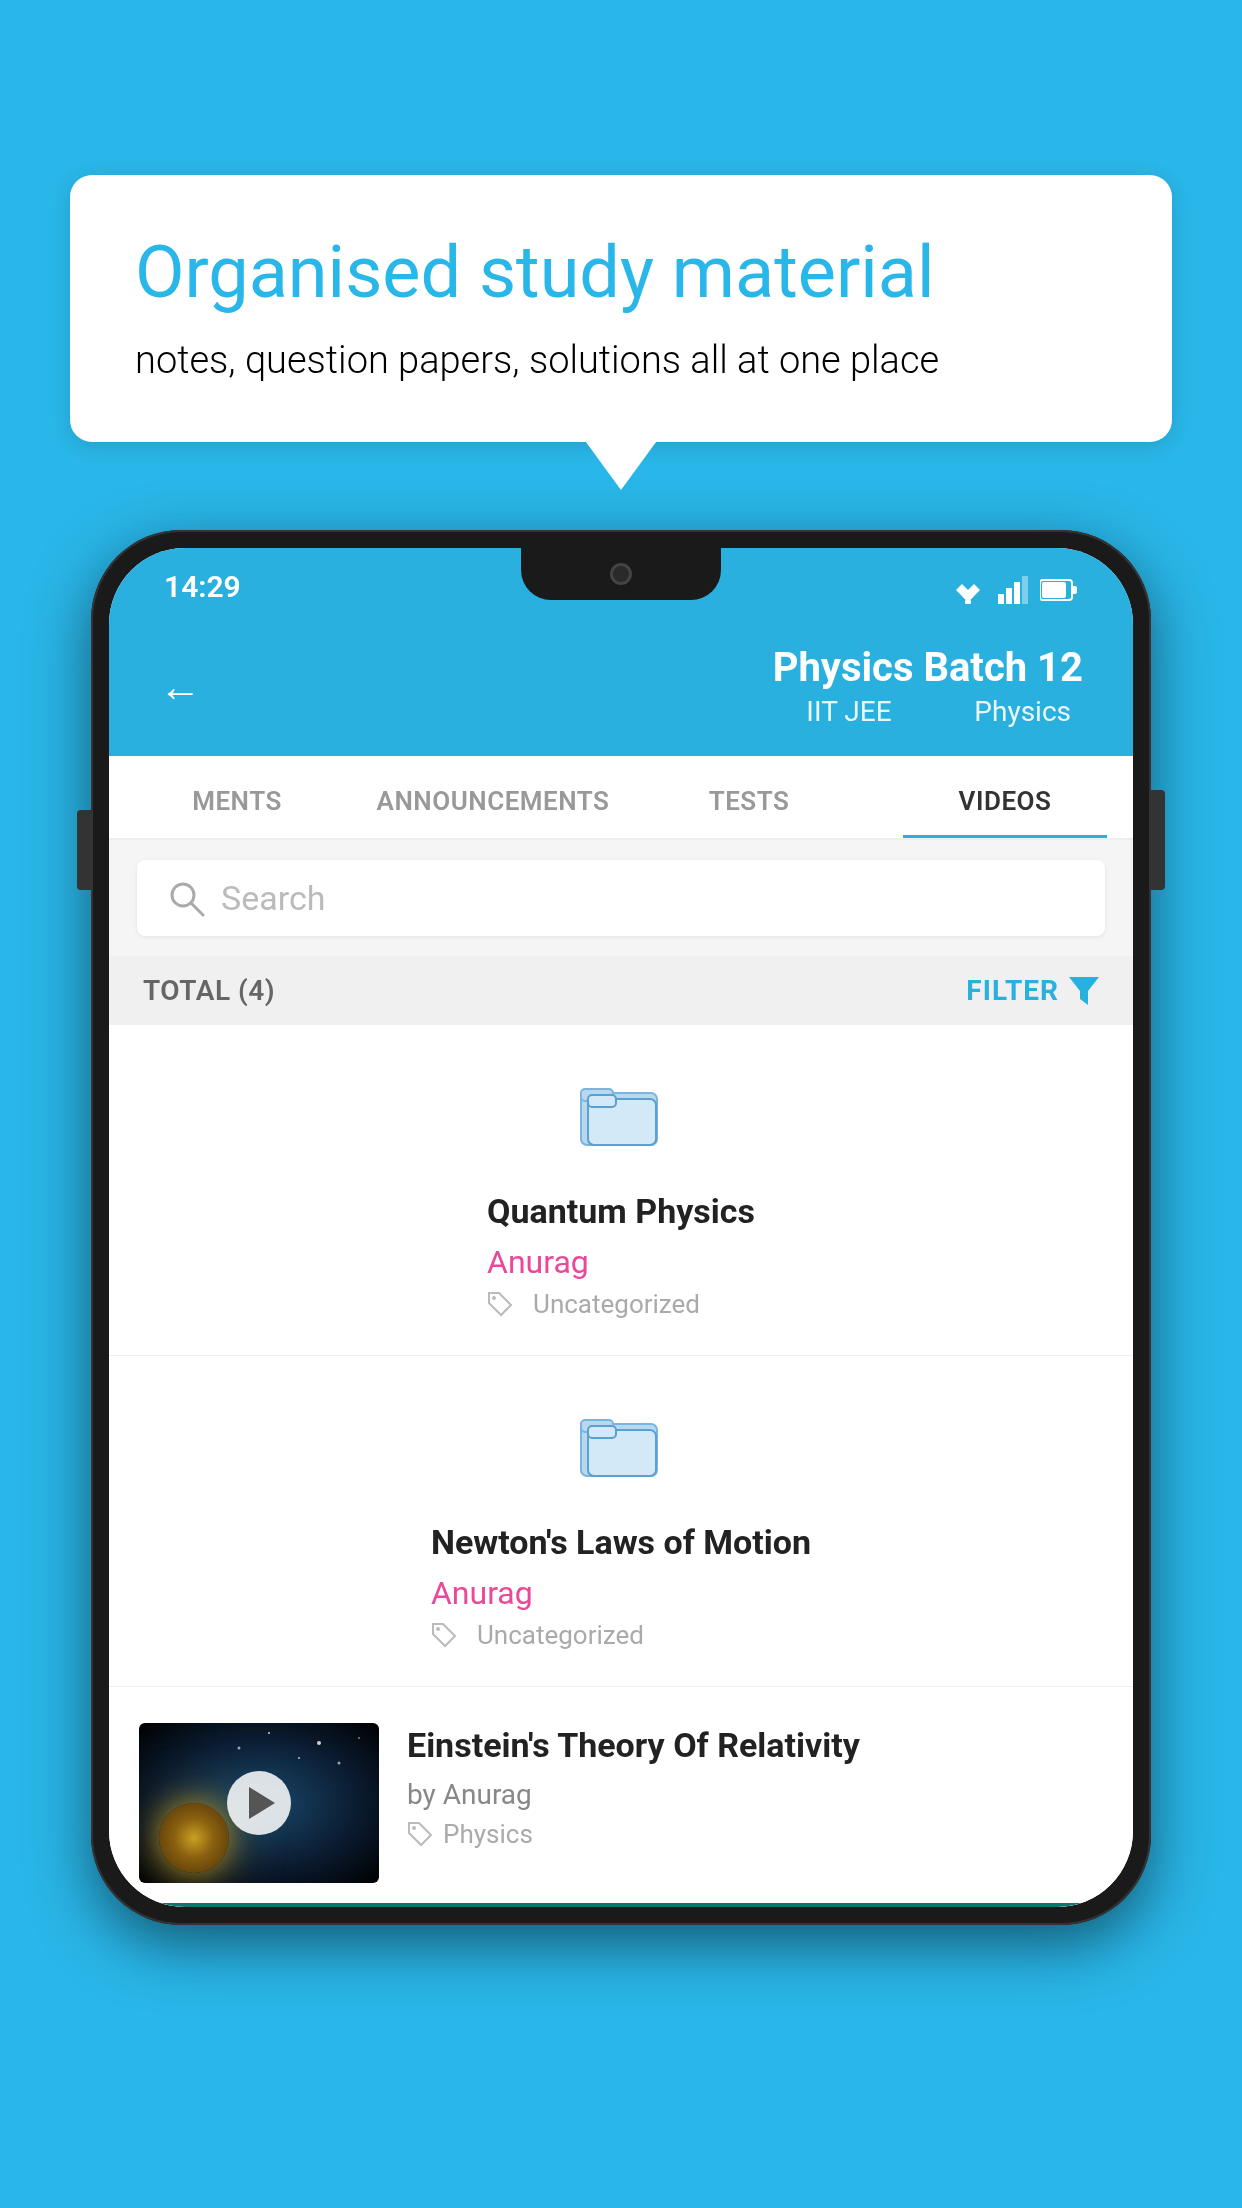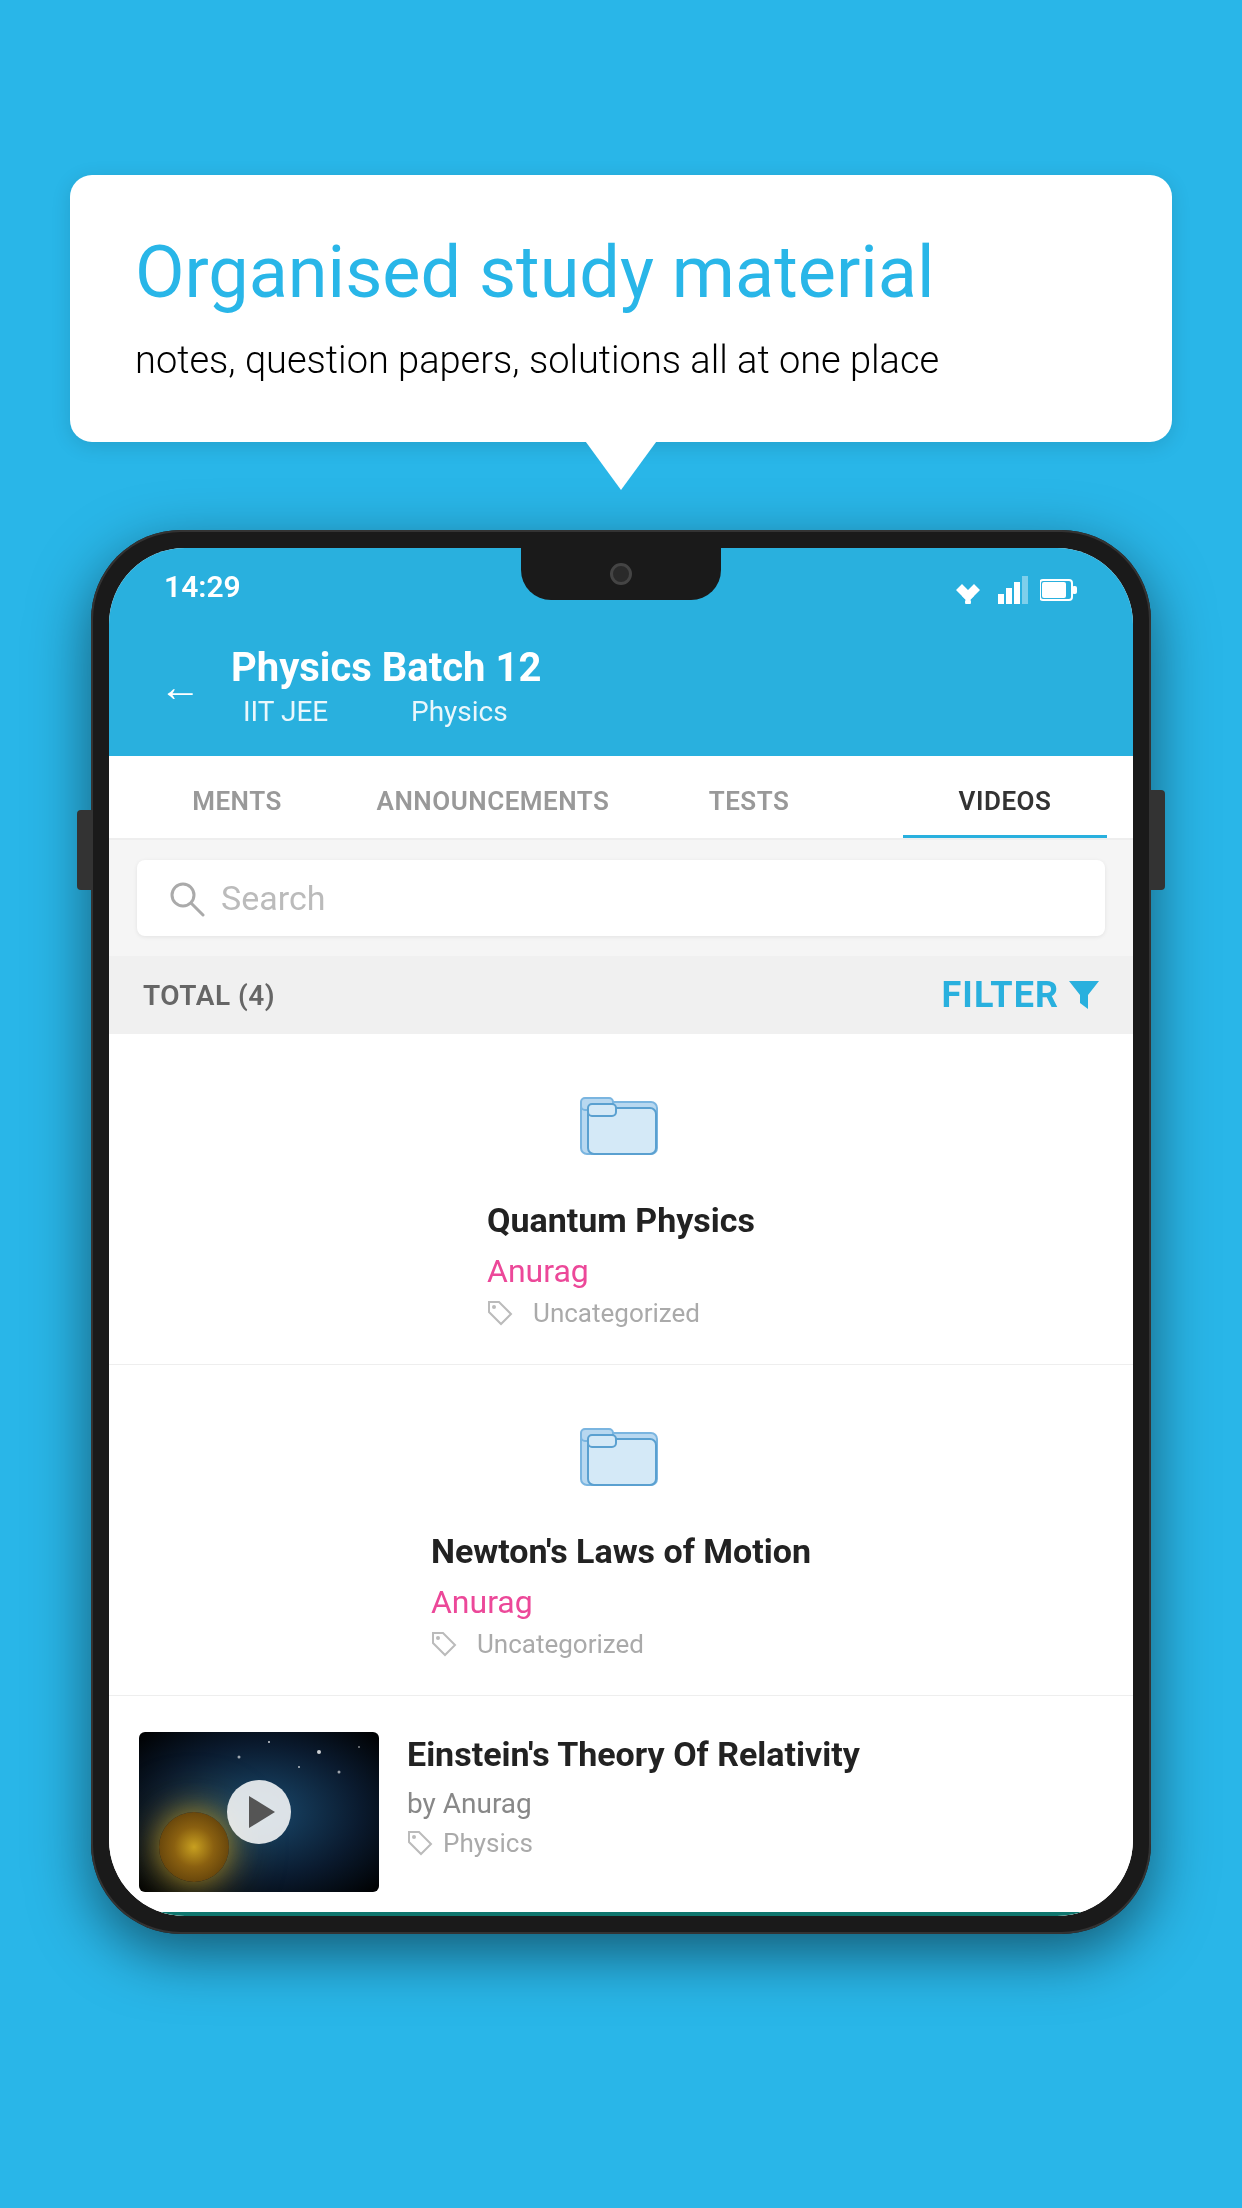--- a/index.html
+++ b/index.html
@@ -161,21 +161,21 @@
 
     .back-arrow {
       color: white;
       font-size: 42px;
       font-weight: 300;
       cursor: pointer;
     }
 
     .header-title-block {
       flex: 1;
-      text-align: left;
+      text-align: right;
     }
 
     .header-title {
       color: white;
       font-size: 40px;
       font-weight: 700;
     }
 
     .header-subtitle {
       color: rgba(255,255,255,0.9);
@@ -257,21 +257,21 @@
 
     .total-count {
       color: #666;
       font-size: 28px;
       font-weight: 600;
       letter-spacing: 0.5px;
     }
 
     .filter-btn {
       color: #29b0de;
-      font-size: 36px;
+      font-size: 28px;
       font-weight: 700;
       display: flex;
       align-items: center;
       gap: 10px;
       cursor: pointer;
       letter-spacing: 1px;
     }
 
     
     .video-list {

